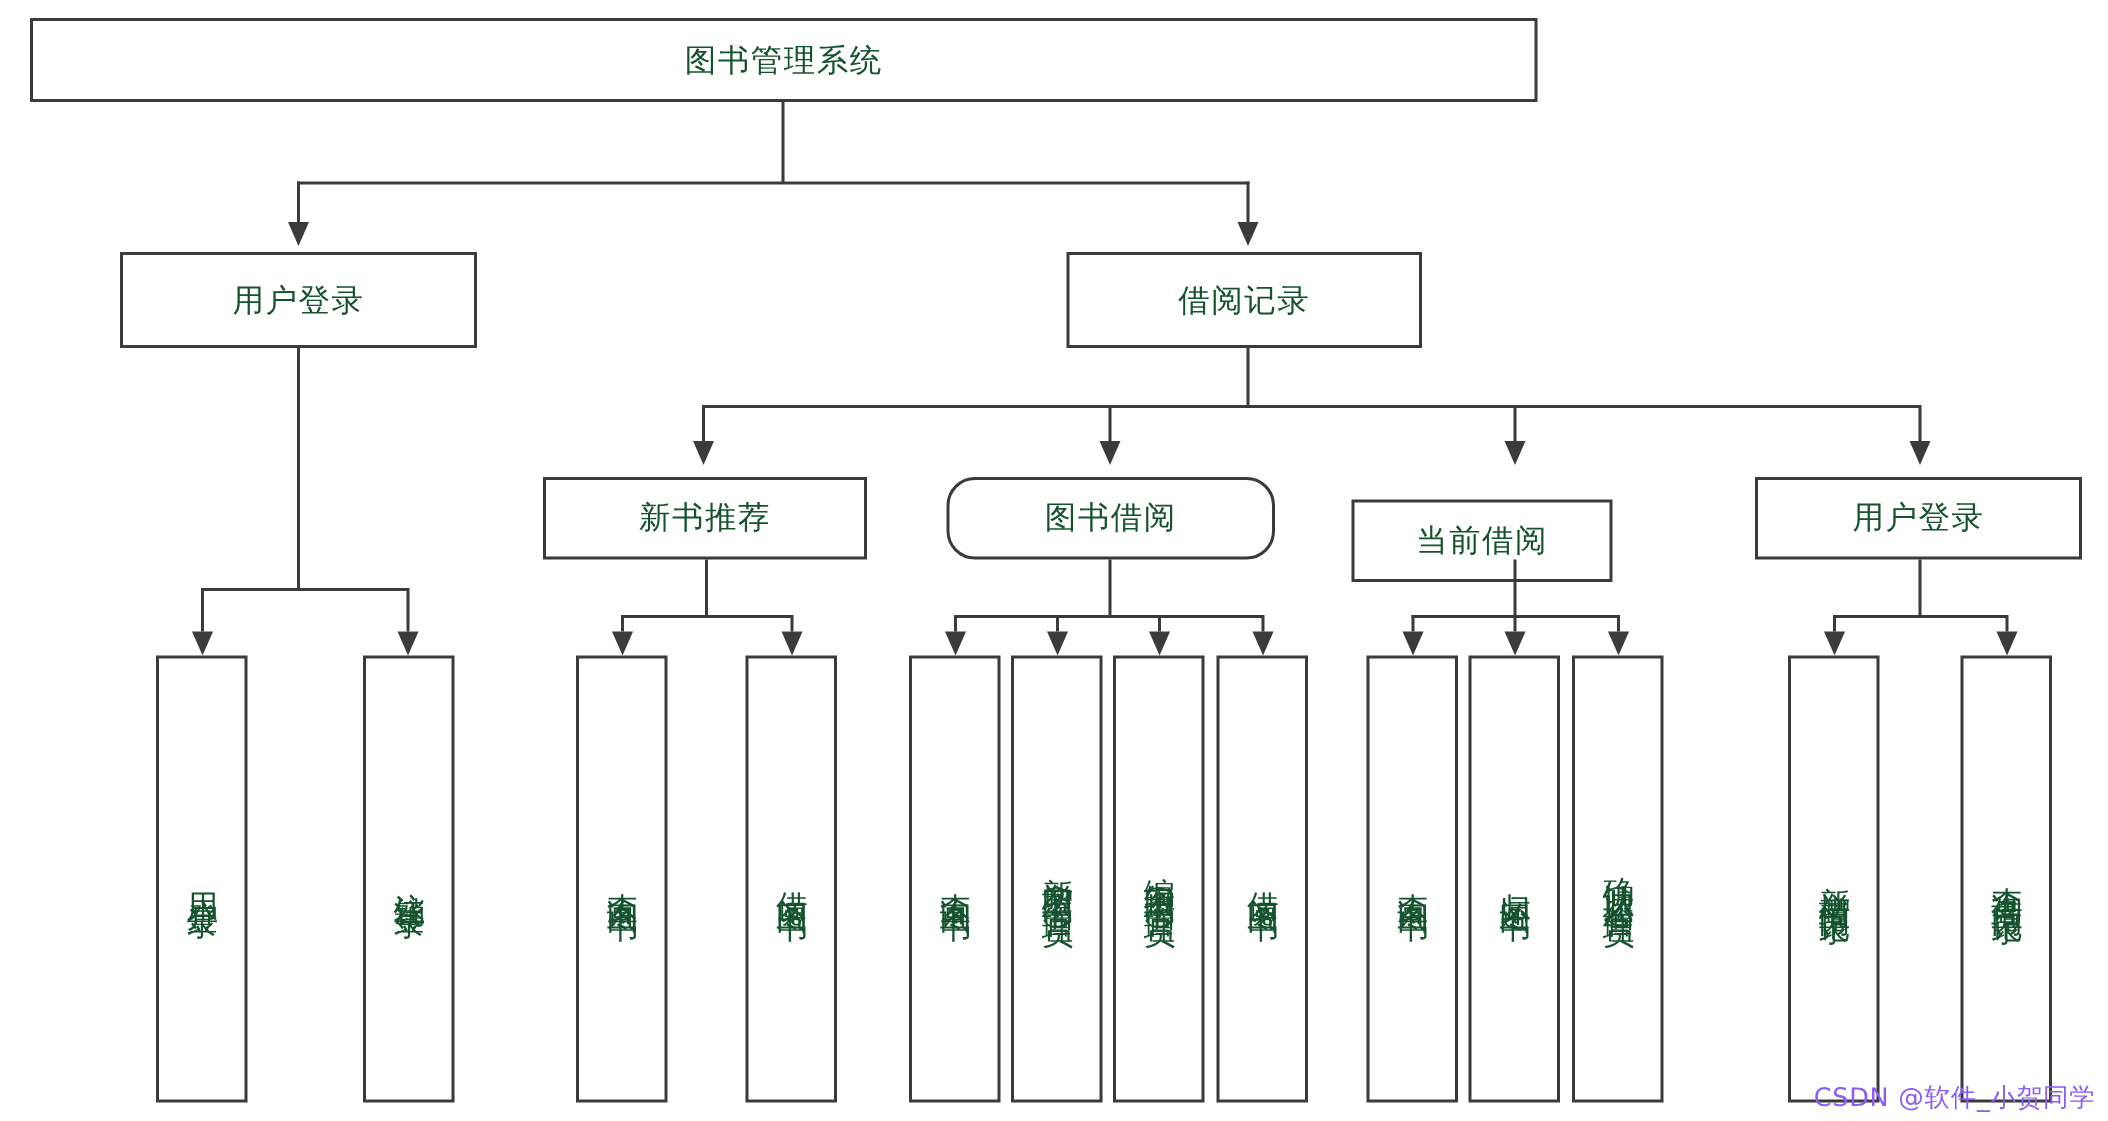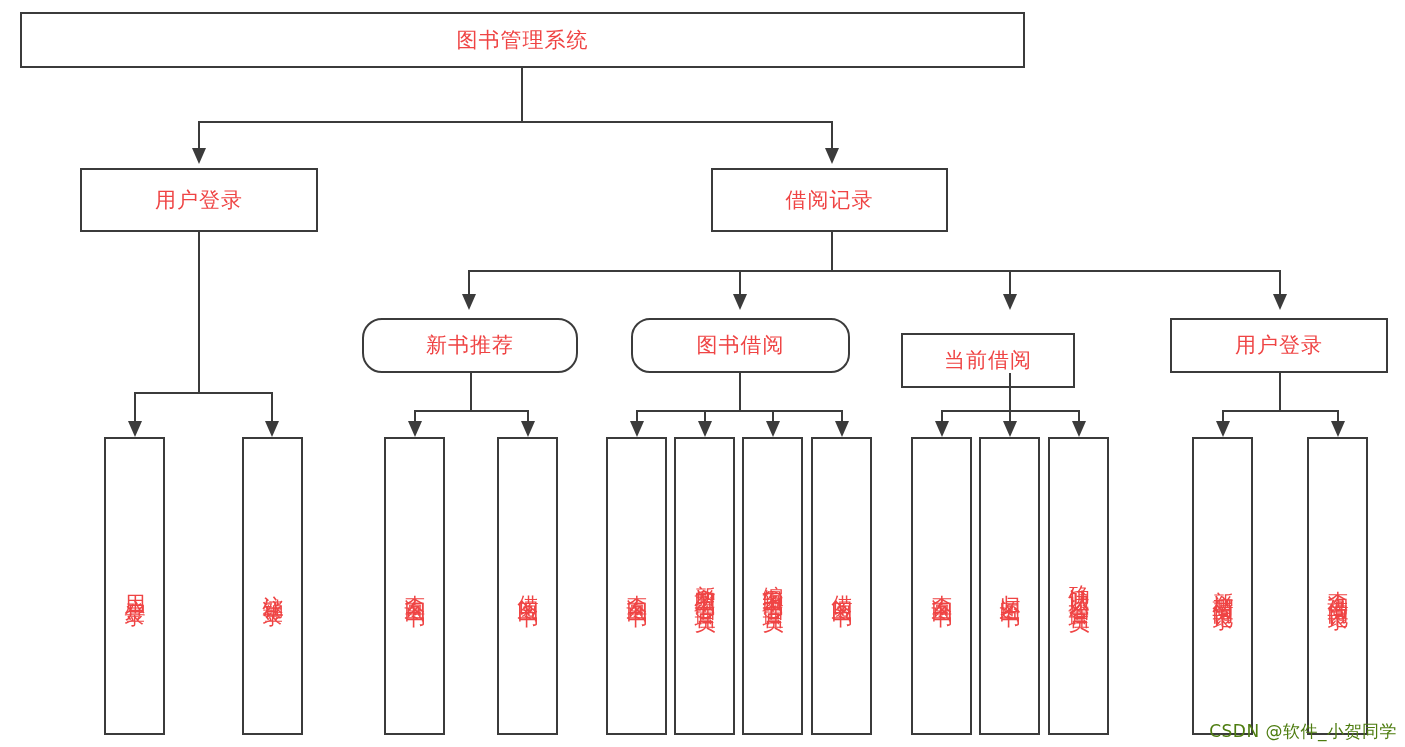--- a/index.html
+++ b/index.html
@@ -23,21 +23,21 @@
     display: flex;
     align-items: center;
     justify-content: center;
     color: #1c1c1c;
   }
   .node .nlabel {
     font-size: 21px;
     line-height: 1.18;
     letter-spacing: 1px;
     white-space: nowrap;
-    color: #ef4444;
+    color: #14532d;
   }
   
   .node.vertical {
     align-items: center;
     justify-content: center;
     padding: 6px 0;
   }
   .node.vertical .nlabel {
     writing-mode: vertical-rl;
     text-orientation: upright;
@@ -64,21 +64,21 @@
     height: 0;
     border-left: 7px solid transparent;
     border-right: 7px solid transparent;
     border-top: 16px solid #3b3b3b;
   }
   .watermark {
     position: absolute;
     right: 8px;
     bottom: 4px;
     font-size: 17px;
-    color: #4d7c0f;
+    color: #8b5cf6;
     letter-spacing: 0.5px;
     white-space: nowrap;
     font-family: "DejaVu Sans", "Liberation Sans", sans-serif;
   }
 </style>
 </head>
 <body>
 
 <div id="canvas">
 
@@ -113,21 +113,21 @@
   <div class="hline" style="left:468px; top:270px; width:812px;"></div>
   <div class="vline" style="left:468px; top:270px; height:24px;"></div>
   <div class="arrow" style="left:462px; top:294px;"></div>
   <div class="vline" style="left:739px; top:270px; height:24px;"></div>
   <div class="arrow" style="left:733px; top:294px;"></div>
   <div class="vline" style="left:1009px; top:270px; height:24px;"></div>
   <div class="arrow" style="left:1003px; top:294px;"></div>
   <div class="vline" style="left:1279px; top:270px; height:24px;"></div>
   <div class="arrow" style="left:1273px; top:294px;"></div>
 
-  <div class="node" style="left:362px; top:318px; width:216px; height:55px;border-radius:20px;">
+  <div class="node" style="left:362px; top:318px; width:216px; height:55px;">
     <span class="nlabel">新书推荐</span>
   </div>
   <div class="node" style="left:631px; top:318px; width:219px; height:55px;border-radius:19px;">
     <span class="nlabel">图书借阅</span>
   </div>
   <div class="node" style="left:901px; top:318px; width:174px; height:55px;margin-top:15px;">
     <span class="nlabel">当前借阅</span>
   </div>
   <div class="node" style="left:1170px; top:318px; width:218px; height:55px;">
     <span class="nlabel">用户登录</span>

